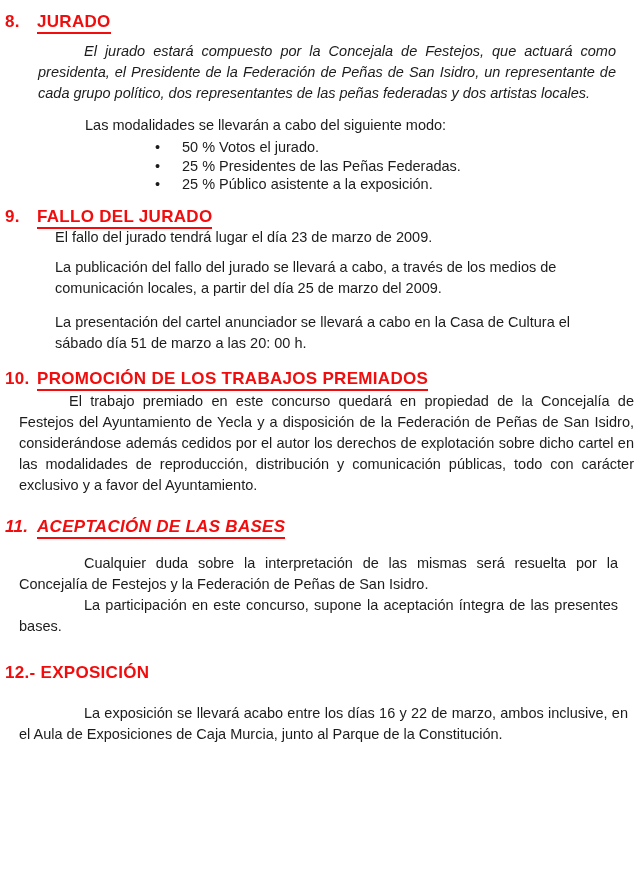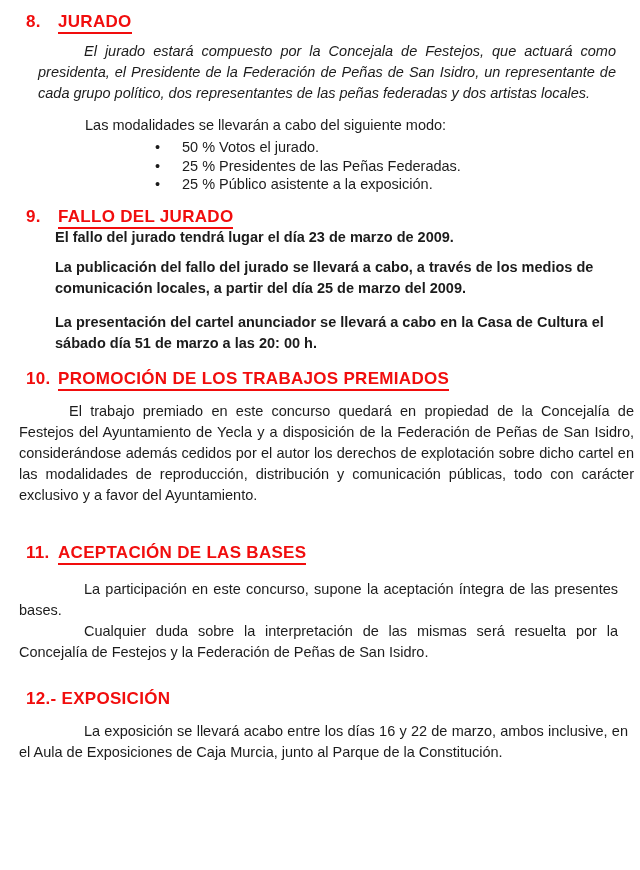--- a/index.html
+++ b/index.html
@@ -19,37 +19,37 @@
     padding-top: 12px;
     font-size: 14.5px;
     line-height: 21px;
   }
   
   .heading {
     color: #f10d0d;
     font-weight: bold;
     font-size: 17px;
     line-height: 20px;
-    padding-left: 26px;
+    padding-left: 5px;
     letter-spacing: 0.3px;
   }
   .heading .num {
     display: inline-block;
     min-width: 27px;
     margin-right: 5px;
   }
   .heading .title.u {
     border-bottom: 2px solid #f10d0d;
     padding-bottom: 1px;
   }
   .h8  { margin-bottom: 9px; }
   .h9  { margin-top: 13px; }
-  .h10 { margin-top: 15px; margin-bottom: 12px; }
-  .h11 { margin-top: 37px; margin-bottom: 16px; }
-  .h12 { margin-top: 26px; margin-bottom: 12px; }
+  .h10 { margin-top: 15px; margin-bottom: 2px; }
+  .h11 { margin-top: 21px; margin-bottom: 16px; font-style: italic; }
+  .h12 { margin-top: 26px; margin-bottom: 20px; }
   
   p { margin: 0; }
   .p-s8 {
     margin: 0 24px 11px 38px;
     text-indent: 46px;
     text-align: justify;
     font-style: italic;
   }
   .list-intro {
     margin: 0 24px 2px 85px;
@@ -61,21 +61,20 @@
     line-height: 18.5px;
   }
   ul.bullets li { display: flex; }
   ul.bullets .marker {
     width: 27px;
     flex: 0 0 27px;
   }
   .p-s9 {
     margin: 0 24px 9px 55px;
     text-align: left;
-    font-weight: bold;
   }
   .p-s9.gap-top { margin-top: 13px; }
   .p-s10 {
     margin: 0 6px 0 19px;
     text-indent: 50px;
     text-align: justify;
   }
   .p-s11 {
     margin: 0 22px 0 19px;
     text-indent: 65px;
@@ -120,21 +119,21 @@
   <p class="p-s9 gap-top">La presentación del cartel anunciador se llevará a cabo en la Casa de Cultura el sábado día 51 de marzo a las 20: 00 h.</p>
 
   <div class="heading h10">
     <span class="num">10.</span><span class="title u">PROMOCIÓN DE LOS TRABAJOS PREMIADOS</span>
   </div>
   <p class="p-s10">El trabajo premiado en este concurso quedará en propiedad de la Concejalía de Festejos del Ayuntamiento de Yecla y a disposición de la Federación de Peñas de San Isidro, considerándose además cedidos por el autor los derechos de explotación sobre dicho cartel en las modalidades de reproducción, distribución y comunicación públicas, todo con carácter exclusivo y a favor del Ayuntamiento.</p>
 
   <div class="heading h11">
     <span class="num">11.</span><span class="title u">ACEPTACIÓN DE LAS BASES</span>
   </div>
+  <p class="p-s11">Cualquier duda sobre la interpretación de las mismas será resuelta por la Concejalía de Festejos y la Federación de Peñas de San Isidro.</p>
   <p class="p-s11">La participación en este concurso, supone la aceptación íntegra de las presentes bases.</p>
-  <p class="p-s11">Cualquier duda sobre la interpretación de las mismas será resuelta por la Concejalía de Festejos y la Federación de Peñas de San Isidro.</p>
 
   <div class="heading h12">
     <span class="num">12.-</span><span class="title">EXPOSICIÓN</span>
   </div>
   <p class="p-s12">La exposición se llevará acabo entre los días 16 y 22 de marzo, ambos inclusive, en el Aula de Exposiciones de Caja Murcia, junto al Parque de la Constitución.</p>
 
 </div>
 
 </body></html>

